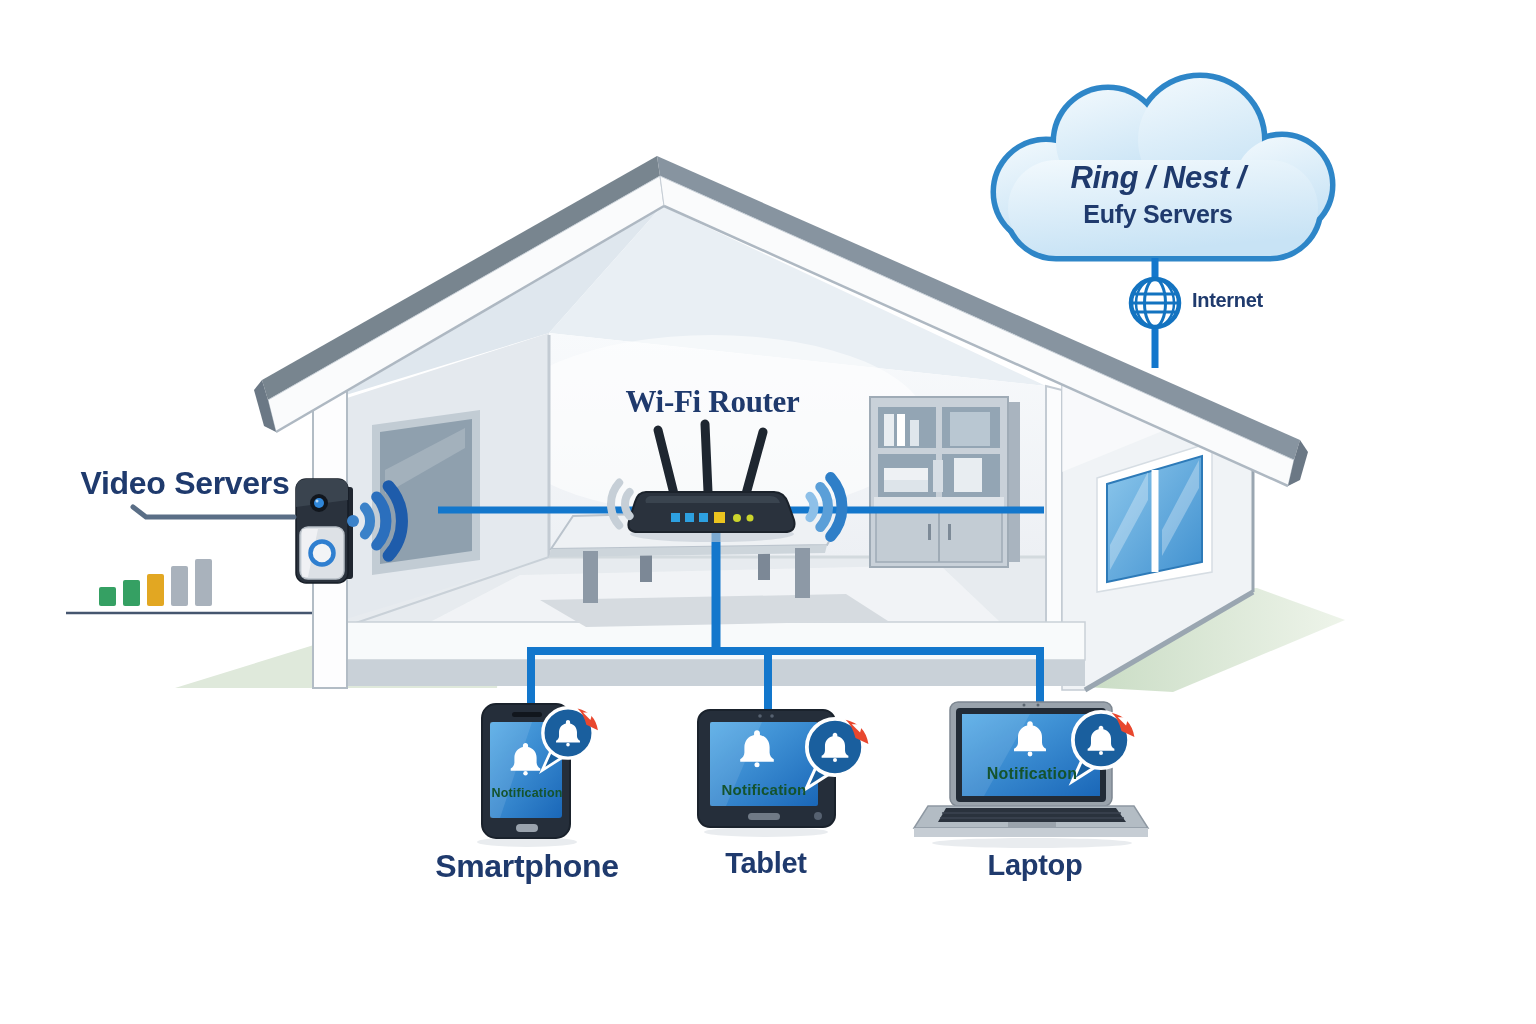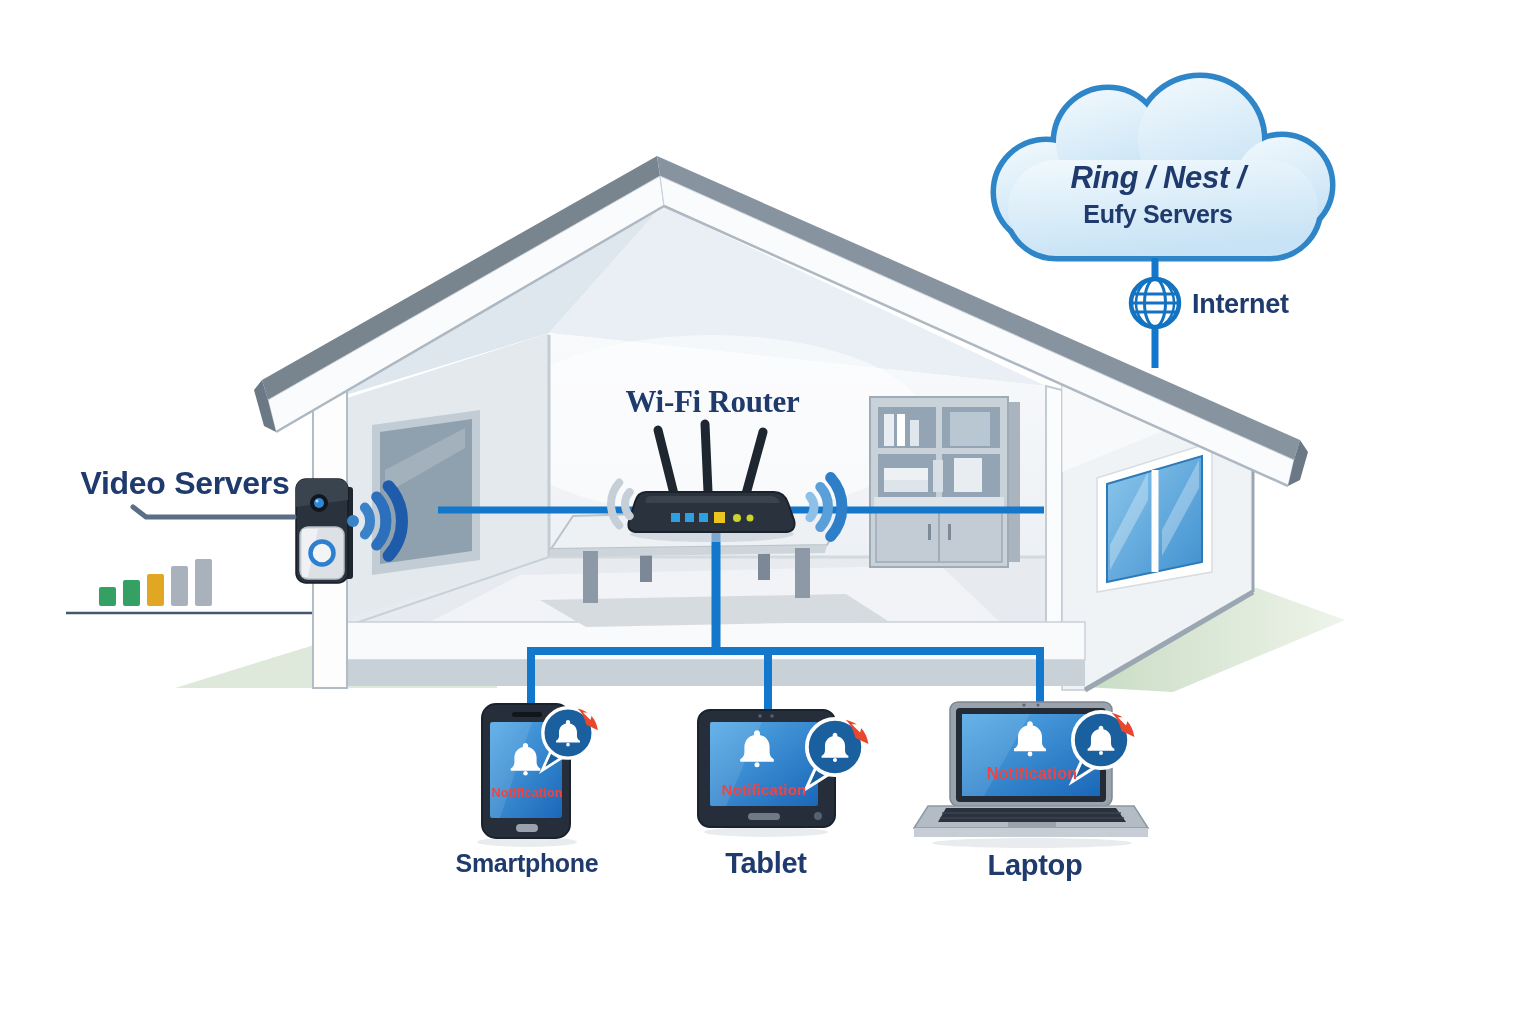--- a/index.html
+++ b/index.html
@@ -1,21 +1,21 @@
 <!DOCTYPE html>
 <html><head>
 <meta charset="utf-8">
 <style>
   html,body{margin:0;padding:0;background:#fff;}
   #canvas{position:relative;width:1536px;height:1024px;background:#ffffff;overflow:hidden;
           font-family:"Liberation Sans","DejaVu Sans",sans-serif;}
   #scene{position:absolute;left:0;top:0;}
   .label{position:absolute;font-weight:bold;color:#1f3a6d;text-align:center;line-height:1.12;
          letter-spacing:-0.3px;white-space:nowrap;}
-  .screen-text{position:absolute;font-weight:bold;color:#ef4444;text-align:center;
+  .screen-text{position:absolute;font-weight:bold;color:#14532d;text-align:center;
          letter-spacing:0.2px;white-space:nowrap;}
 </style>
 </head>
 <body>
 
 <div id="canvas">
 <svg id="scene" width="1536" height="1024" viewBox="0 0 1536 1024">
   <defs>
     <linearGradient id="screenGrad" x1="0" y1="0" x2="1" y2="1">
       <stop offset="0" stop-color="#56abe6"></stop>
@@ -270,22 +270,22 @@
     <line x1="942" y1="813" x2="1121" y2="813" stroke="#3c4552" stroke-width="1.5"></line>
     <line x1="940" y1="818" x2="1124" y2="818" stroke="#3c4552" stroke-width="1.5"></line>
     <rect x="1008" y="822" width="48" height="5" fill="#9aa3ac"></rect>
     <polygon points="914,828 1148,828 1148,837 914,837" fill="#c6cdd4"></polygon>
   </g>
   <use href="#badge" transform="translate(1063,708.1) scale(0.76)"></use>
 </svg>
 
   <div class="label" style="left:1018px;top:161px;width:280px;font-size:31px;font-style:italic;">Ring / Nest /</div>
   <div class="label" style="left:1018px;top:200px;width:280px;font-size:25px;">Eufy Servers</div>
-  <div class="label" style="left:1192px;top:289px;width:160px;font-size:27px;text-align:left;">Internet</div>
+  <div class="label" style="left:1192px;top:289px;width:160px;font-size:20px;text-align:left;">Internet</div>
   <div class="label" style="left:590px;top:385px;width:245px;font-size:31px;font-family:Liberation Serif, serif;">Wi-Fi Router</div>
   <div class="label" style="left:50px;top:466px;width:270px;font-size:32px;">Video Servers</div>
-  <div class="label" style="left:417px;top:849px;width:220px;font-size:25px;">Smartphone</div>
+  <div class="label" style="left:417px;top:849px;width:220px;font-size:32px;">Smartphone</div>
   <div class="label" style="left:656px;top:847px;width:220px;font-size:29px;">Tablet</div>
   <div class="label" style="left:925px;top:849px;width:220px;font-size:29px;">Laptop</div>
   <div class="screen-text" style="left:466px;top:786px;width:122px;font-size:12.5px;">Notification</div>
   <div class="screen-text" style="left:703px;top:781px;width:122px;font-size:15px;">Notification</div>
   <div class="screen-text" style="left:961px;top:765px;width:142px;font-size:16px;">Notification</div>
 </div>
 
 </body></html>

